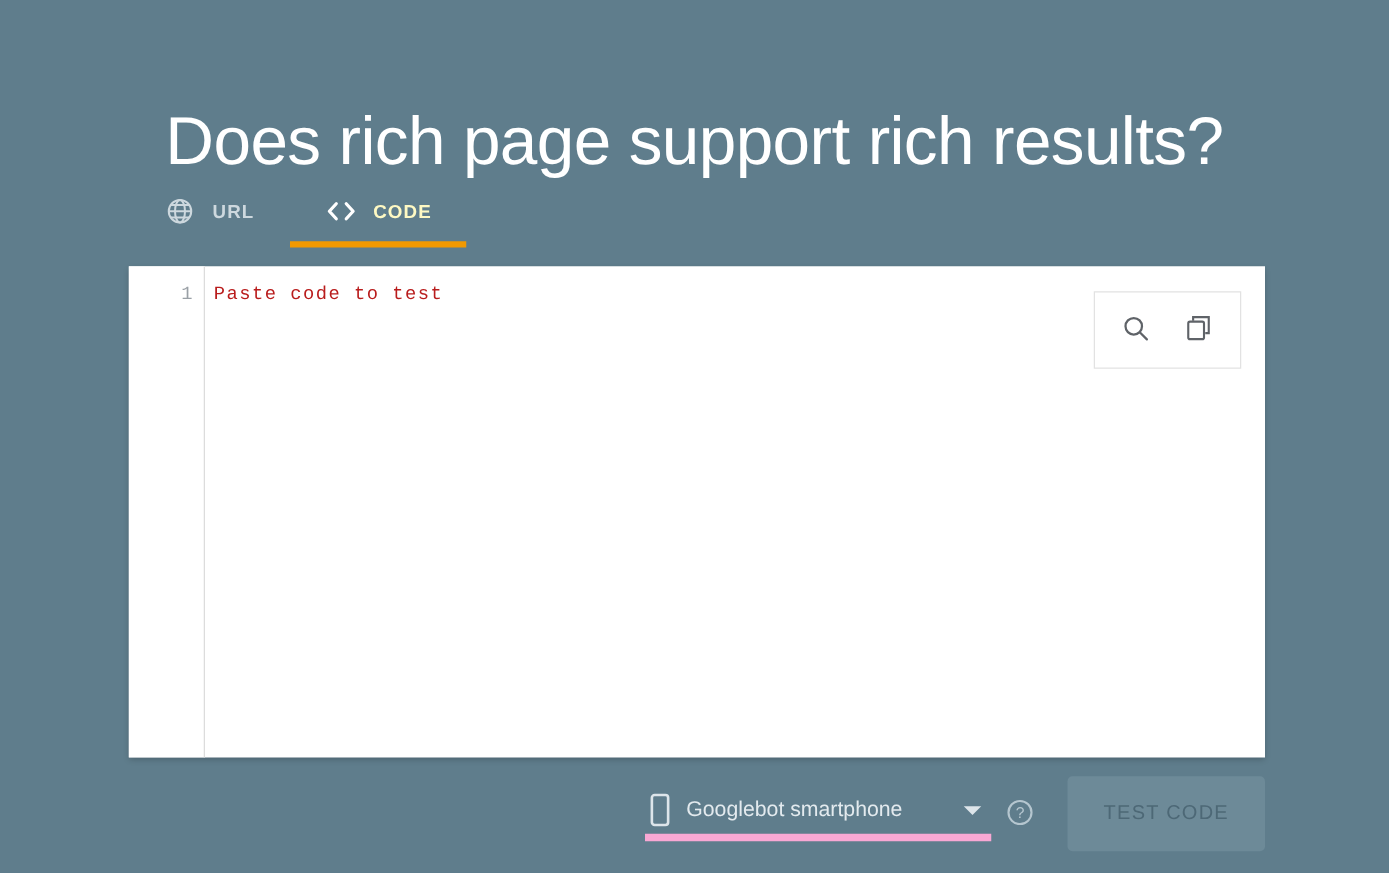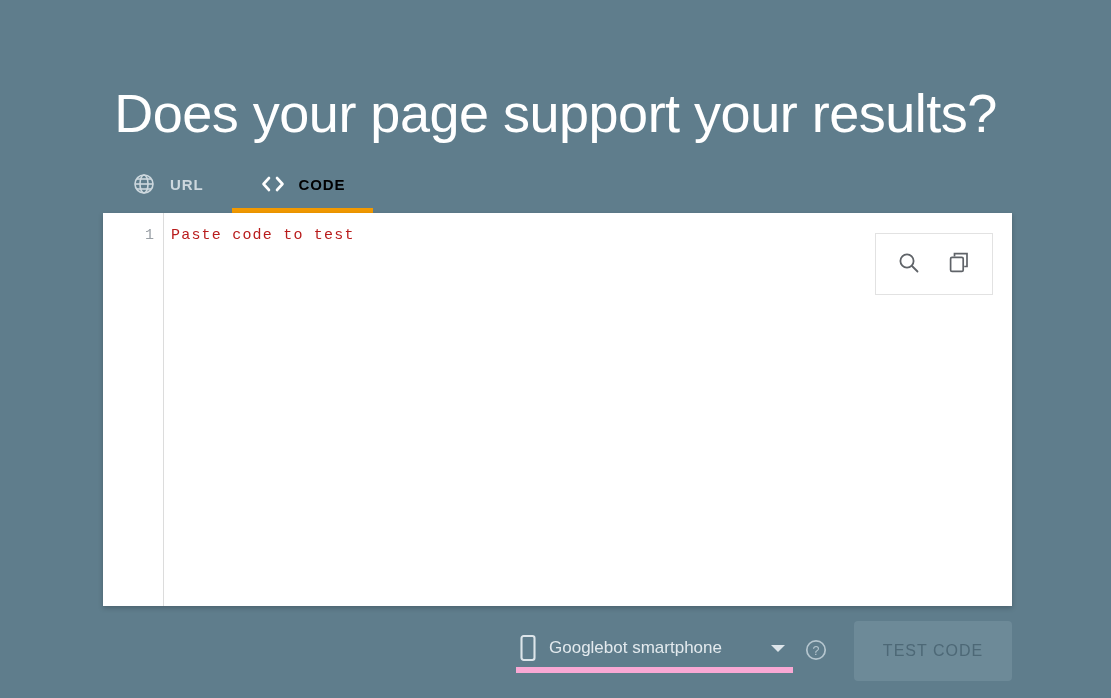--- a/index.html
+++ b/index.html
@@ -29,21 +29,21 @@
     font-weight: 300;
     letter-spacing: -0.5px;
     line-height: 1.2;
     white-space: nowrap;
     user-select: none;
   }
 
   
   .tabbar {
     position: absolute;
-    top: 155px;
+    top: 140px;
     left: 103px;
     height: 58px;
     display: flex;
     align-items: flex-end;
   }
   .tab {
     height: 58px;
     display: flex;
     align-items: center;
     padding: 0 28px;
@@ -59,21 +59,21 @@
     height: 26px;
     margin-right: 13px;
   }
   .tab .tab-label {
     font-size: 15px;
     font-weight: bold;
     letter-spacing: 0.9px;
   }
   .tab.inactive .tab-label { color: #cdd8de; }
   .tab.inactive svg { fill: #cdd8de; stroke: #cdd8de; }
-  .tab.active .tab-label { color: #000000; }
+  .tab.active .tab-label { color: #fef9c3; }
   .tab.active svg { fill: #ffffff; stroke: #ffffff; }
   .tab .tab-underline {
     position: absolute;
     left: 0;
     right: 0;
     bottom: 0;
     height: 5px;
     background: transparent;
   }
   .tab.active .tab-underline { background: #f29900; }
@@ -224,21 +224,21 @@
     font-size: 16px;
     font-weight: 500;
     letter-spacing: 1px;
     cursor: default;
     user-select: none;
   }
 </style>
 </head>
 <body>
 
-<h1 class="page-title">Does your page support your results?</h1>
+<h1 class="page-title">Does rich page support rich results?</h1>
 
 <div class="tabbar">
 
   <div class="tab inactive">
     <span class="tab-icon">
       <svg width="24" height="24" viewBox="0 0 24 24" aria-hidden="true">
         <g fill="none" stroke="#cdd8de" stroke-width="1.6">
           <circle cx="12" cy="12" r="9"></circle>
           <ellipse cx="12" cy="12" rx="4" ry="9"></ellipse>
           <line x1="3" y1="12" x2="21" y2="12"></line>

